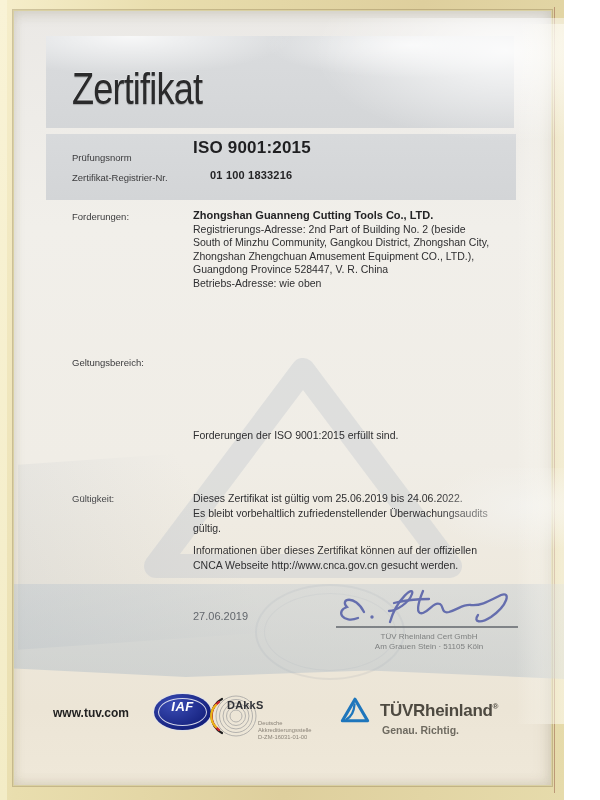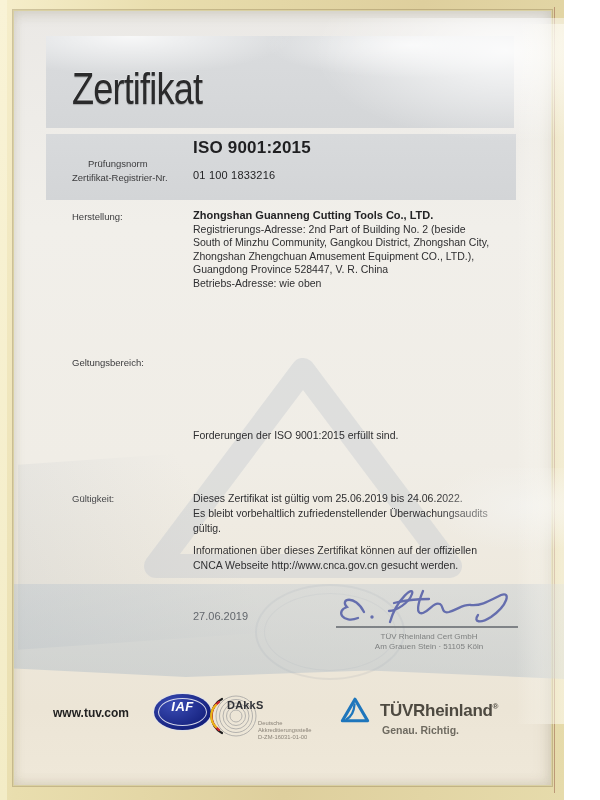--- a/index.html
+++ b/index.html
@@ -45,24 +45,24 @@
          transform:skewY(-4deg);}
   .band-blue{left:14px;top:584px;width:573px;height:96px;
          background:linear-gradient(183deg,rgba(186,197,208,.34),rgba(168,183,197,.42));
          clip-path:polygon(0 0,100% 0,100% 100%,62% 90%,30% 97%,0 88%);}
   
   .title{left:72px;top:64px;font-size:44px;font-weight:400;color:#2a2a2b;
          letter-spacing:-1px;transform:scaleX(.82);transform-origin:left top;
          text-shadow:0 -1px 0 rgba(255,255,255,.35),0 1px 1px rgba(0,0,0,.22);}
   
   .lbl{font-size:9.5px;color:#3b3b3d;}
-  .row-pn-lbl{left:72px;top:158px;margin-left:16px;}
+  .row-pn-lbl{left:72px;top:152px;}
   .row-pn-val{left:193px;top:138px;font-size:17px;font-weight:bold;color:#1f1f21;letter-spacing:.2px;}
   .row-rn-lbl{left:72px;top:172px;}
-  .row-rn-val{left:193px;top:169px;font-size:11px;font-weight:normal;color:#242426;letter-spacing:.2px;}
+  .row-rn-val{left:210px;top:169px;font-size:11px;font-weight:bold;color:#242426;letter-spacing:.2px;}
   
   .body-txt{font-size:10.5px;color:#2e2e30;line-height:13.5px;}
   .para{font-size:10.5px;color:#2e2e30;line-height:15px;}
   .lbl-unt{left:72px;top:211px;}
   .blk-unt{left:193px;top:209px;width:360px;}
   .company{font-weight:bold;font-size:11px;color:#232325;}
   .lbl-gel{left:72px;top:357px;}
   .val-gel{left:193px;top:357px;width:340px;}
   .blk-audit{left:193px;top:428px;width:340px;}
   .lbl-gue{left:72px;top:493px;}
@@ -108,21 +108,21 @@
 
   <div class="abs stamp noptr"></div>
 
   <div class="abs title">Zertifikat</div>
 
   <div class="abs lbl row-pn-lbl">Prüfungsnorm</div>
   <div class="abs row-pn-val">ISO 9001:2015</div>
   <div class="abs lbl row-rn-lbl">Zertifikat-Registrier-Nr.</div>
   <div class="abs row-rn-val">01 100 1833216</div>
 
-  <div class="abs lbl lbl-unt">Herstellung:</div>
+  <div class="abs lbl lbl-unt">Forderungen:</div>
   <div class="abs blk-unt body-txt">
     <div class="company">Zhongshan Guanneng Cutting Tools Co., LTD.</div>
     <div>Registrierungs-Adresse: 2nd Part of Building No. 2 (beside</div>
     <div>South of Minzhu Community, Gangkou District, Zhongshan City,</div>
     <div>Zhongshan Zhengchuan Amusement Equipment CO., LTD.),</div>
     <div>Guangdong Province 528447, V. R. China</div>
     <div>Betriebs-Adresse: wie oben</div>
   </div>
 
   <div class="abs lbl lbl-gel">Geltungsbereich:</div>

